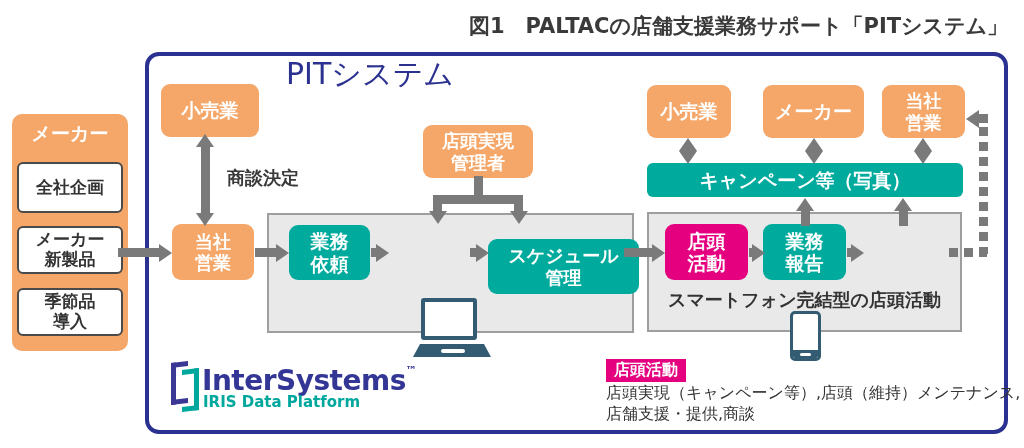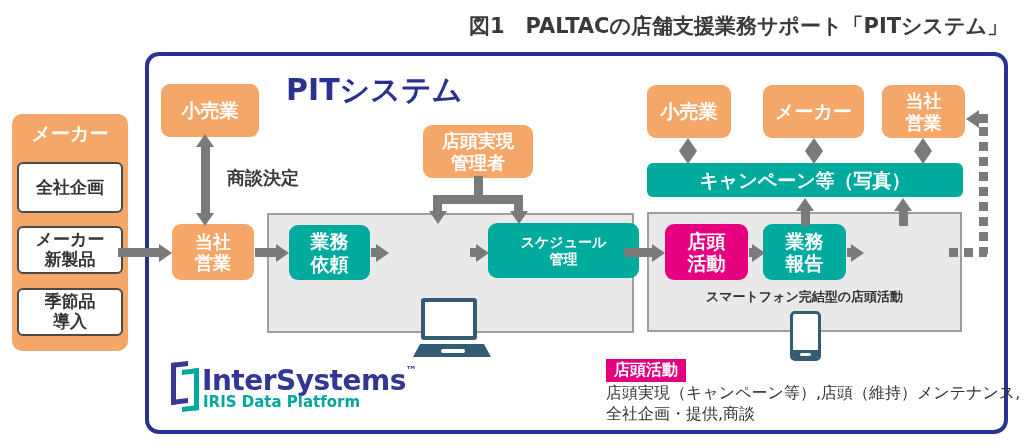--- a/index.html
+++ b/index.html
@@ -40,21 +40,21 @@
 </style>
 </head>
 <body>
 
 <div id="canvas">
 
   <div class="label-dark" style="right:16px; top:12px; font-size:21px;">図1　PALTACの店舗支援業務サポート「PITシステム」</div>
 
   <div class="abs" style="left:145px; top:52px; width:863px; height:382px;
        border:4px solid #2B3190; border-radius:14px; z-index:0;"></div>
-  <div class="abs" style="left:286px; top:54px; font-size:30px; font-weight:700; color:#2B3190; z-index:3;margin-top:16px;">PITシステム</div>
+  <div class="abs" style="left:286px; top:54px; font-size:30px; font-weight:400; color:#2B3190; z-index:3;">PITシステム</div>
 
   <div class="abs" style="left:12px; top:114px; width:116px; height:237px; background:#F4A768;
        border-radius:10px; z-index:2;"></div>
   <div class="abs" style="left:12px; top:121px; width:116px; text-align:center; color:#fff;
        font-weight:bold; font-size:19px; z-index:3;">メーカー</div>
   <div class="whitebox" style="left:17px; top:162px; width:106px; height:51px;">全社企画</div>
   <div class="whitebox" style="left:17px; top:226px; width:106px; height:48px;">メーカー
 新製品</div>
   <div class="whitebox" style="left:17px; top:288px; width:106px; height:48px;">季節品
 導入</div>
@@ -82,21 +82,21 @@
   <div class="shaft-v" style="left:514px; top:195px; height:18px;"></div>
   <div class="head-down" style="left:510px; top:211px;"></div>
 
   <div class="panel" style="left:267px; top:213px; width:367px; height:120px;"></div>
   <div class="box teal" style="left:289px; top:225px; width:81px; height:55px; font-size:19px;">業務
 依頼</div>
   <div class="shaft-h" style="left:371px; top:248px; width:6px;"></div>
   <div class="head-right" style="left:376px; top:244px;"></div>
   <div class="shaft-h" style="left:470px; top:248px; width:6px;"></div>
   <div class="head-right" style="left:476px; top:244px;"></div>
-  <div class="box teal" style="left:488px; top:223px; width:151px; height:55px; font-size:14px;">スケジュール
+  <div class="box teal" style="left:488px; top:239px; width:151px; height:55px; font-size:18px;">スケジュール
 管理</div>
 
   <div class="shaft-h" style="left:624px; top:248px; width:29px;"></div>
   <div class="head-right" style="left:652px; top:244px;"></div>
 
   <div class="abs" style="left:421px; top:298px; width:56px; height:42px; background:#fff;
        border:4px solid #335C73; border-radius:3px; z-index:6;"></div>
   <div class="abs" style="left:413px; top:344px; width:78px; height:13px; background:#335C73;
        clip-path:polygon(9% 0,91% 0,100% 100%,0 100%); z-index:6;"></div>
   <div class="abs" style="left:441px; top:349px; width:24px; height:4px; background:#fff;
@@ -126,21 +126,21 @@
 
   <div class="panel" style="left:647px; top:212px; width:315px; height:120px;"></div>
   <div class="box magenta" style="left:665px; top:224px; width:83px; height:56px; font-size:19px;">店頭
 活動</div>
   <div class="shaft-h" style="left:749px; top:248px; width:4px;"></div>
   <div class="head-right" style="left:752px; top:244px;"></div>
   <div class="box teal" style="left:763px; top:224px; width:83px; height:56px; font-size:19px;">業務
 報告</div>
   <div class="shaft-h" style="left:847px; top:248px; width:5px;"></div>
   <div class="head-right" style="left:851px; top:244px;"></div>
-  <div class="abs" style="left:647px; top:288px; width:315px; text-align:center; font-size:13px;
+  <div class="abs" style="left:647px; top:288px; width:315px; text-align:center; font-size:18px;
        font-weight:bold; color:#333; z-index:3;">スマートフォン完結型の店頭活動</div>
 
   <div class="dash-h" style="left:949px; top:248px; width:38px;"></div>
   <div class="dash-v" style="left:979px; top:127px; height:127px;"></div>
   <div class="shaft-h" style="left:978px; top:114px; width:10px;"></div>
   <div class="head-left" style="left:966px; top:110px;"></div>
 
   <div class="abs" style="left:790px; top:311px; width:31px; height:50px; background:#fff;
        border:3px solid #335C73; border-radius:5px; z-index:6;"></div>
   <div class="abs" style="left:793px; top:350px; width:25px; height:8px; background:#335C73;
@@ -157,16 +157,16 @@
   <div class="abs" style="left:202px; top:364px; font-size:28px; font-weight:800; color:#333695;
        letter-spacing:-0.5px; z-index:3;">
     <span>InterSystems</span><span style="font-size:11px; vertical-align:top;">™</span>
   </div>
   <div class="abs" style="left:203px; top:393px; font-size:15px; font-weight:800; color:#00A79D; z-index:3;">IRIS Data Platform</div>
 
   <div class="abs" style="left:606px; top:359px; background:#E4007F; color:#fff; font-size:16px;
        font-weight:bold; padding:1px 8px; z-index:3;">店頭活動</div>
   <div class="abs" style="left:606px; top:382px; font-size:16px; color:#333; line-height:21px; z-index:3;">
     <div>店頭実現（キャンペーン等）,店頭（維持）メンテナンス,</div>
-    <div>全社企画・提供,商談</div>
+    <div>店舗支援・提供,商談</div>
   </div>
 
 </div>
 
 </body></html>

